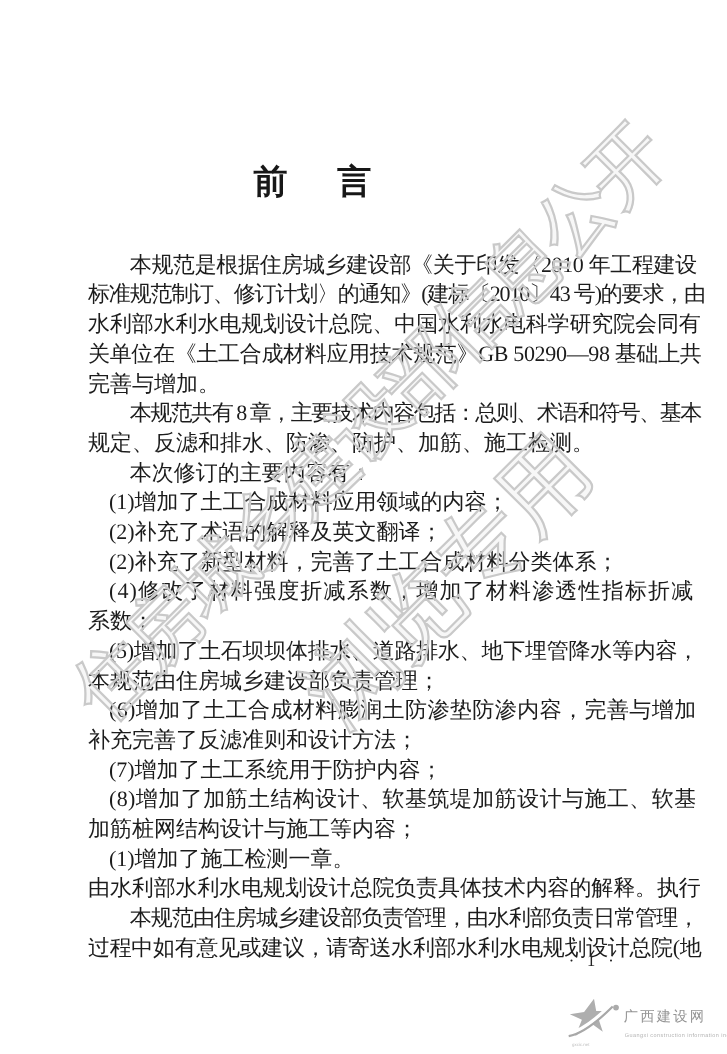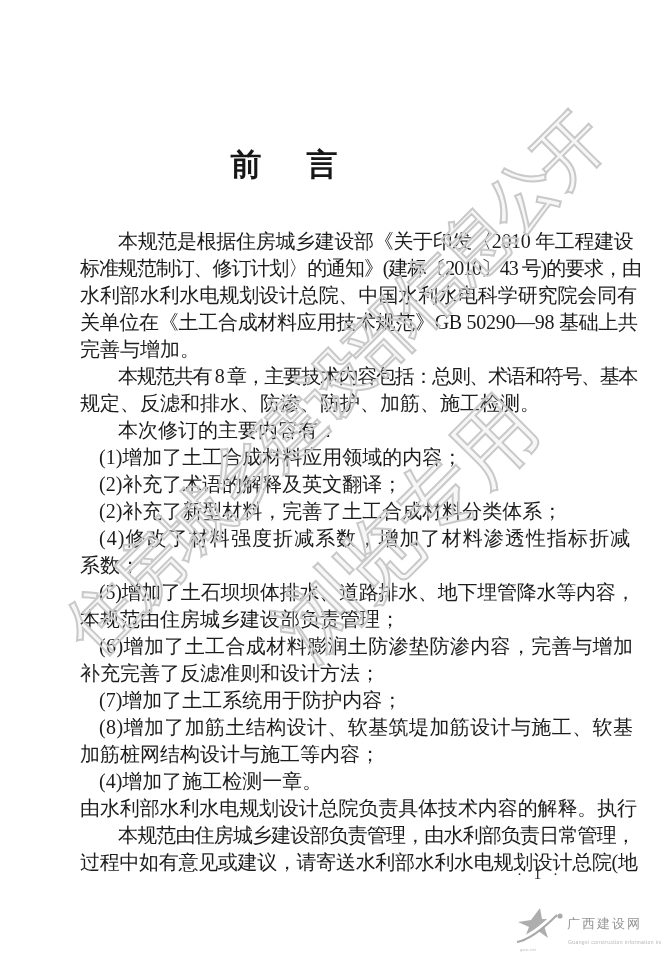--- a/index.html
+++ b/index.html
@@ -137,21 +137,21 @@
       <div class="ln ind1"><span>(2)补充了新型材料，完善了土工合成材料分类体系；</span></div>
       <div class="ln ind1" style="letter-spacing: 1.07407px;"><span>(4)修改了材料强度折减系数，增加了材料渗透性指标折减</span></div>
       <div class="ln"><span>系数；</span></div>
       <div class="ln ind1" style="letter-spacing: -0.241379px; text-align: right;"><span>(5)增加了土石坝坝体排水、道路排水、地下埋管降水等内容，</span></div>
       <div class="ln"><span>本规范由住房城乡建设部负责管理；</span></div>
       <div class="ln ind1" style="letter-spacing: 0.392857px;"><span>(6)增加了土工合成材料膨润土防渗垫防渗内容，完善与增加</span></div>
       <div class="ln"><span>补充完善了反滤准则和设计方法；</span></div>
       <div class="ln ind1"><span>(7)增加了土工系统用于防护内容；</span></div>
       <div class="ln ind1" style="letter-spacing: 0.392857px;"><span>(8)增加了加筋土结构设计、软基筑堤加筋设计与施工、软基</span></div>
       <div class="ln"><span>加筋桩网结构设计与施工等内容；</span></div>
-      <div class="ln ind1"><span>(4)增加了施工检测一章。</span></div>
+      <div class="ln ind1"><span>(1)增加了施工检测一章。</span></div>
       <div class="ln" style="letter-spacing: -0.107143px;"><span>由水利部水利水电规划设计总院负责具体技术内容的解释。执行</span></div>
       <div class="ln ind2" style="letter-spacing: -0.851852px;"><span>本规范由住房城乡建设部负责管理，由水利部负责日常管理，</span></div>
       <div class="ln" style="letter-spacing: -0.310345px;"><span>过程中如有意见或建议，请寄送水利部水利水电规划设计总院(地</span></div>
     </div>
 
   <div class="pagenum">· 1 ·</div>
 
   <div class="logo">
     <svg class="star-svg" width="48" height="46" viewBox="0 0 48 46" aria-hidden="true">
       <polygon points="24,1 26,12 37,12 28,19 32,31 21,23 7,35 13,20 2,15 15,13" fill="#aeaeae"></polygon>

